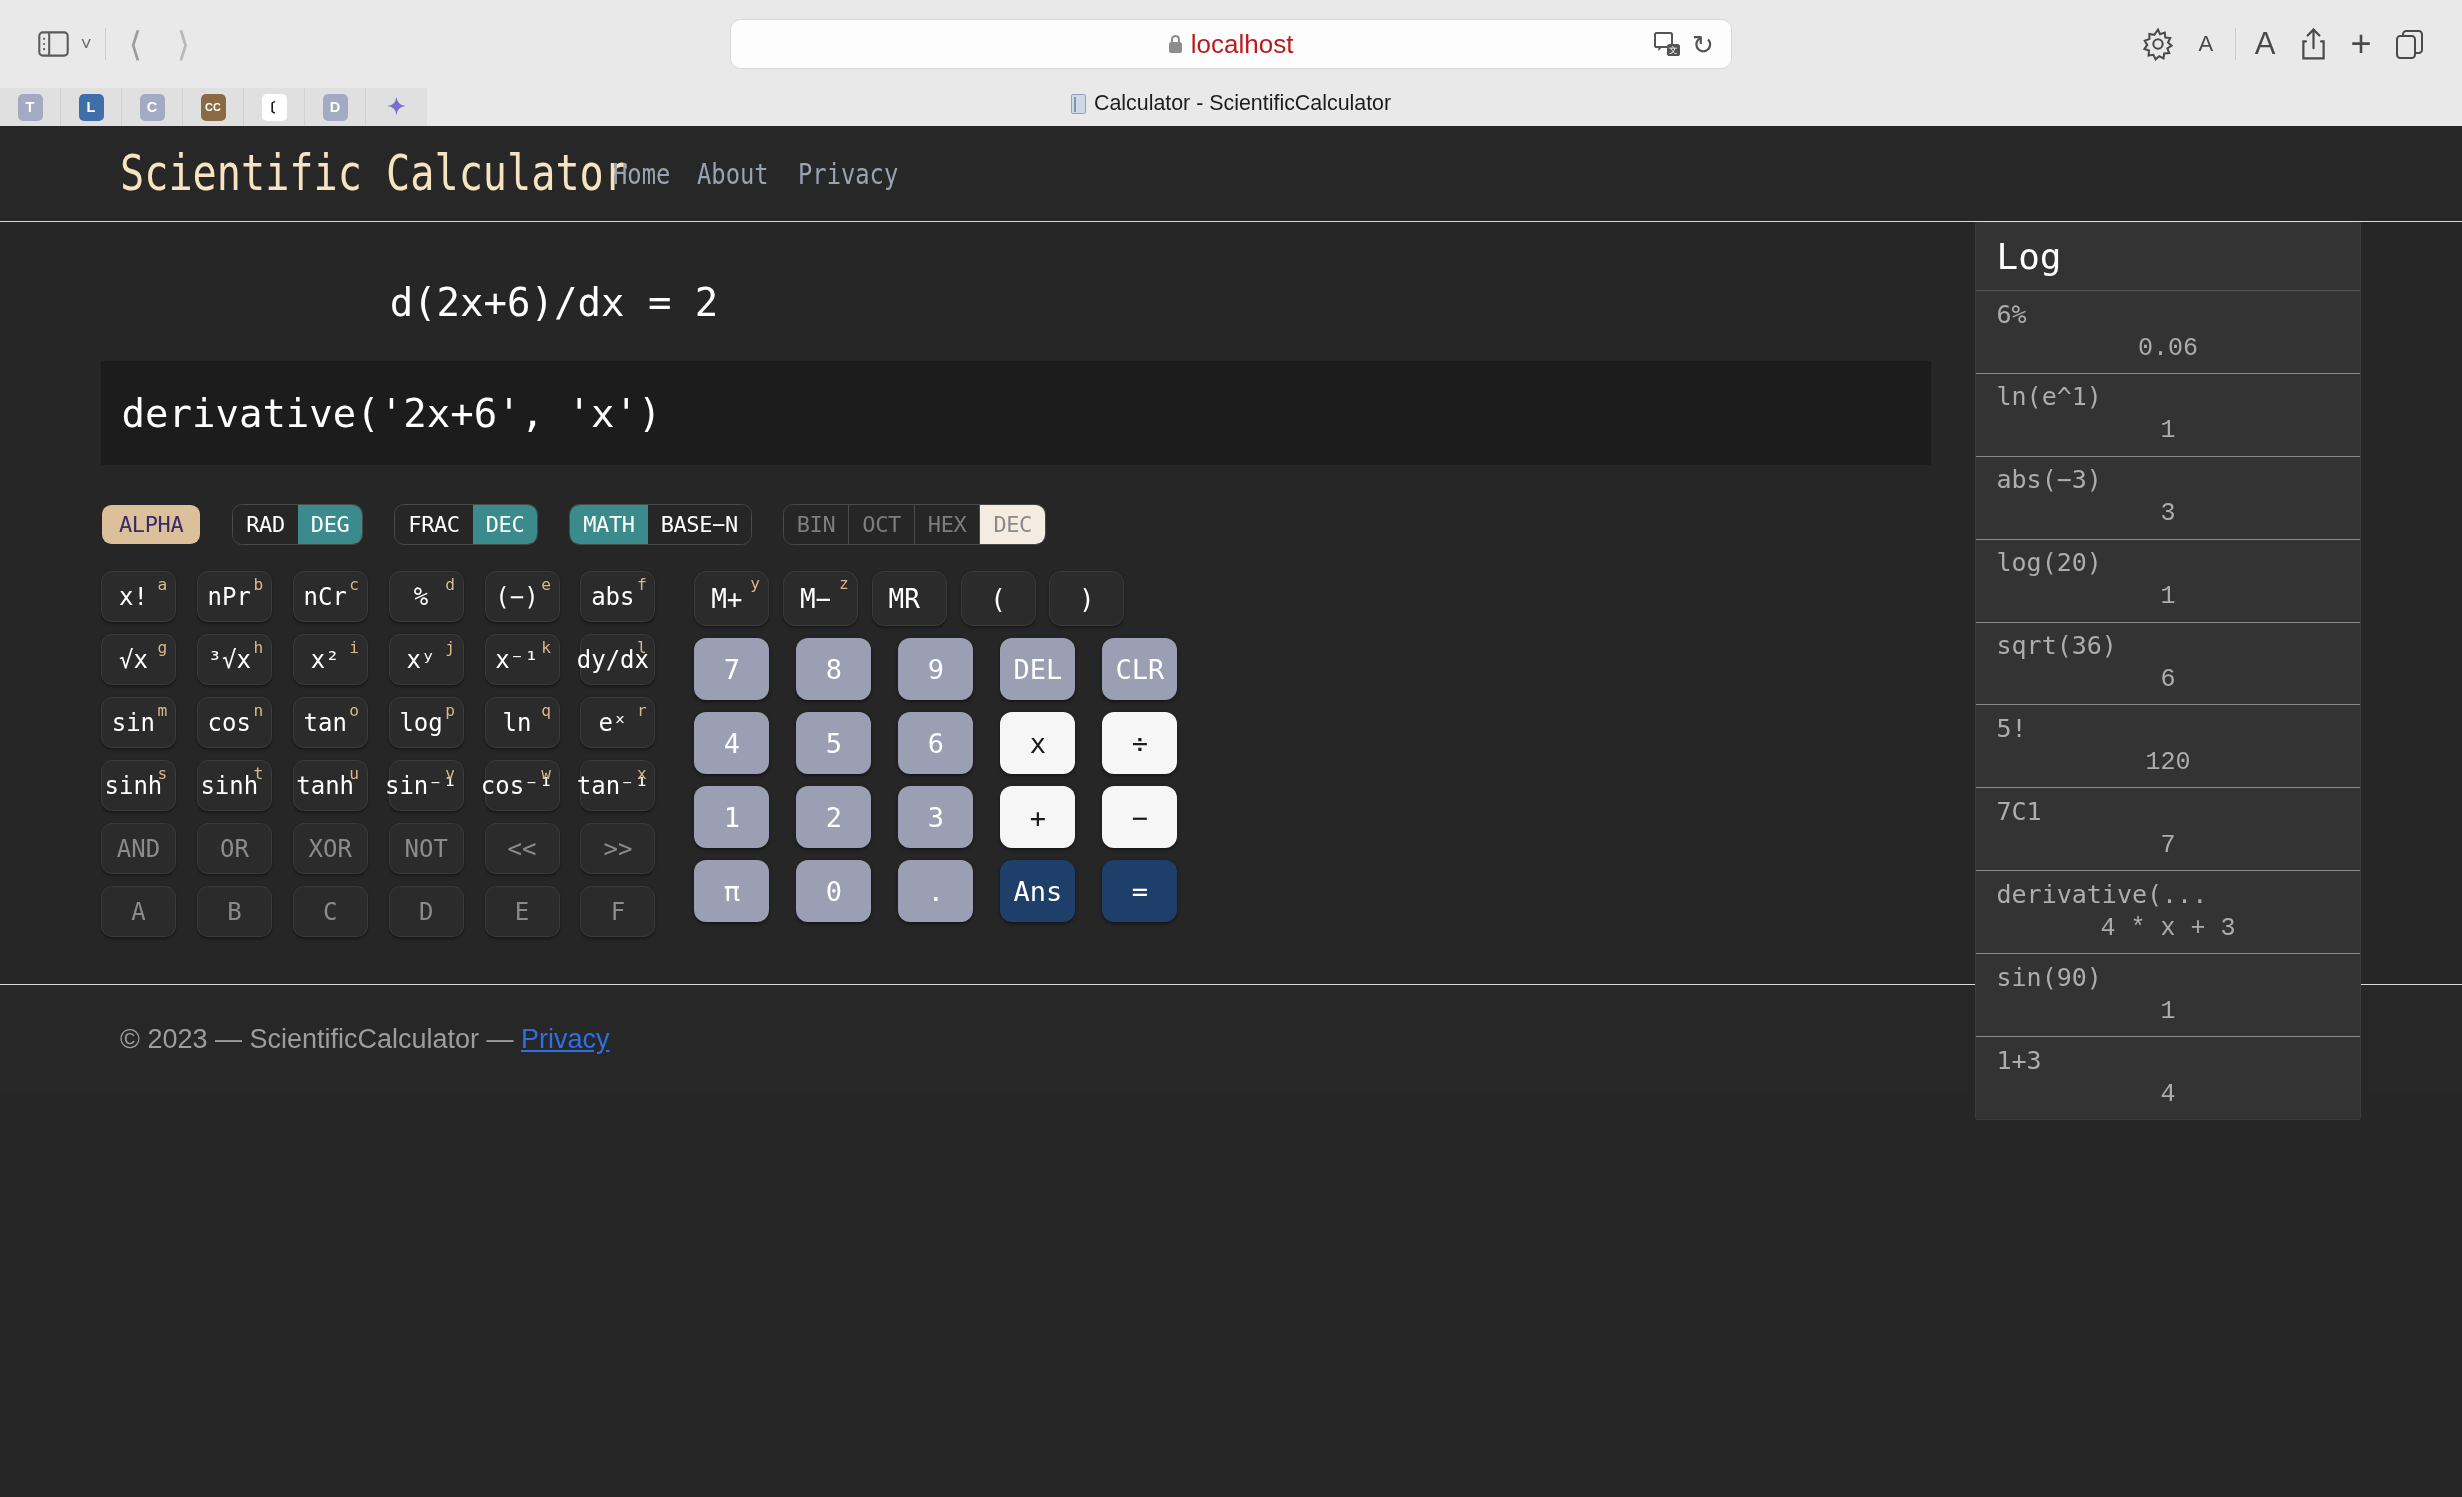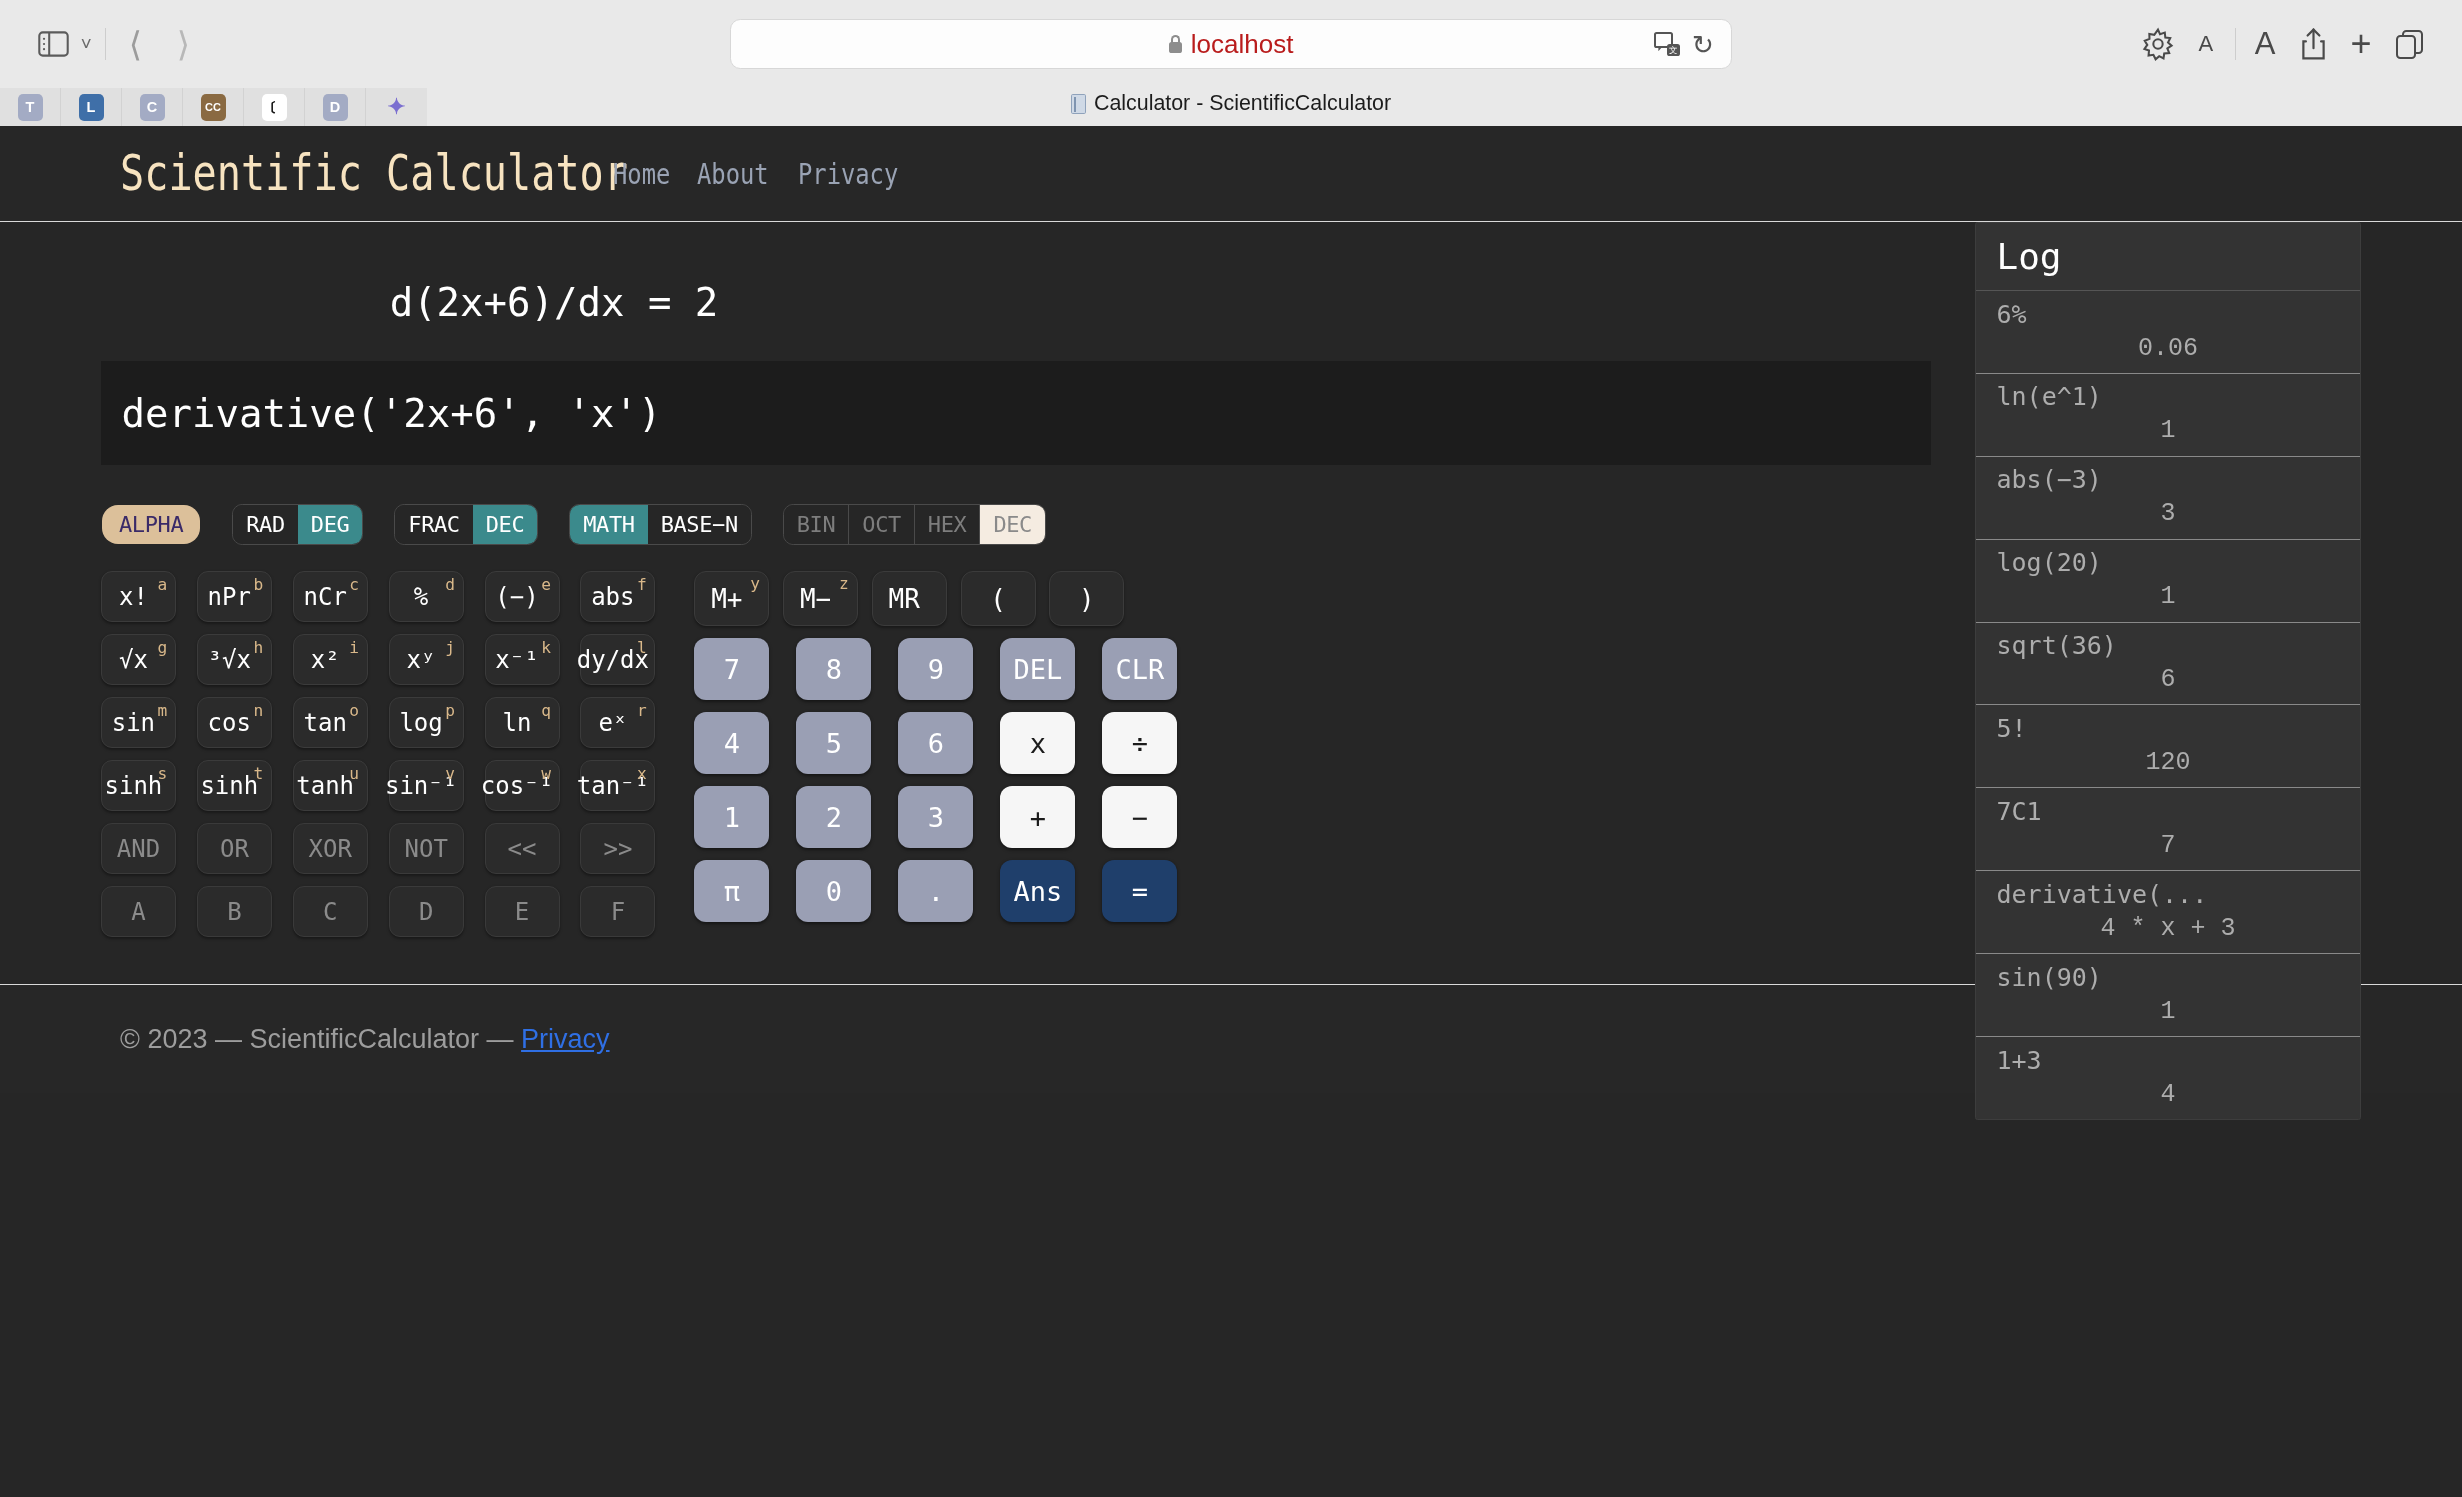--- a/index.html
+++ b/index.html
@@ -112,21 +112,21 @@
   .expr-text { font-size: 39px; color: #fff; font-family: "DejaVu Sans Mono", monospace; }
 
   .toggles { display: flex; align-items: center; gap: 0; margin-top: 39px; }
   .tgroup { display: flex; border: 1.7px solid #4a4a4a; border-radius: 10.3px;
             overflow: hidden; margin-right: 31px; height: 41px; }
   .tgroup.single { border-color: transparent; }
   .tbtn { display: flex; align-items: center; justify-content: center;
           padding: 0 13px; font-size: 22px; font-family: "DejaVu Sans Mono", monospace;
           color: #ffffff; background: #262626; letter-spacing: -0.4px; }
   .tbtn.active { background: #3b8a8c; color: #fff; }
-  .tbtn.alpha { background: #dcc09a; color: #3a2a68; border-radius: 16px;
+  .tbtn.alpha { background: #dcc09a; color: #3a2a68; border-radius: 7px;
                 padding: 0 17px; font-weight: 500; }
   .tbtn.dim { color: #7d7d7d; }
   .tbtn.dimactive { background: #f5ece1; color: #8a8a8a; }
   .tgroup.disabled { border-color: #4a4a4a; }
   .tgroup.disabled .tbtn { border-right: 1.7px solid #4a4a4a; }
   .tgroup.disabled .tbtn:last-child { border-right: none; }
 
   .pad-wrap { display: flex; margin-top: 26px; gap: 0; }
   .fn-grid { display: grid; grid-template-columns: repeat(6, 95px);
              grid-auto-rows: 51px; column-gap: 0.9px; row-gap: 12px; }

